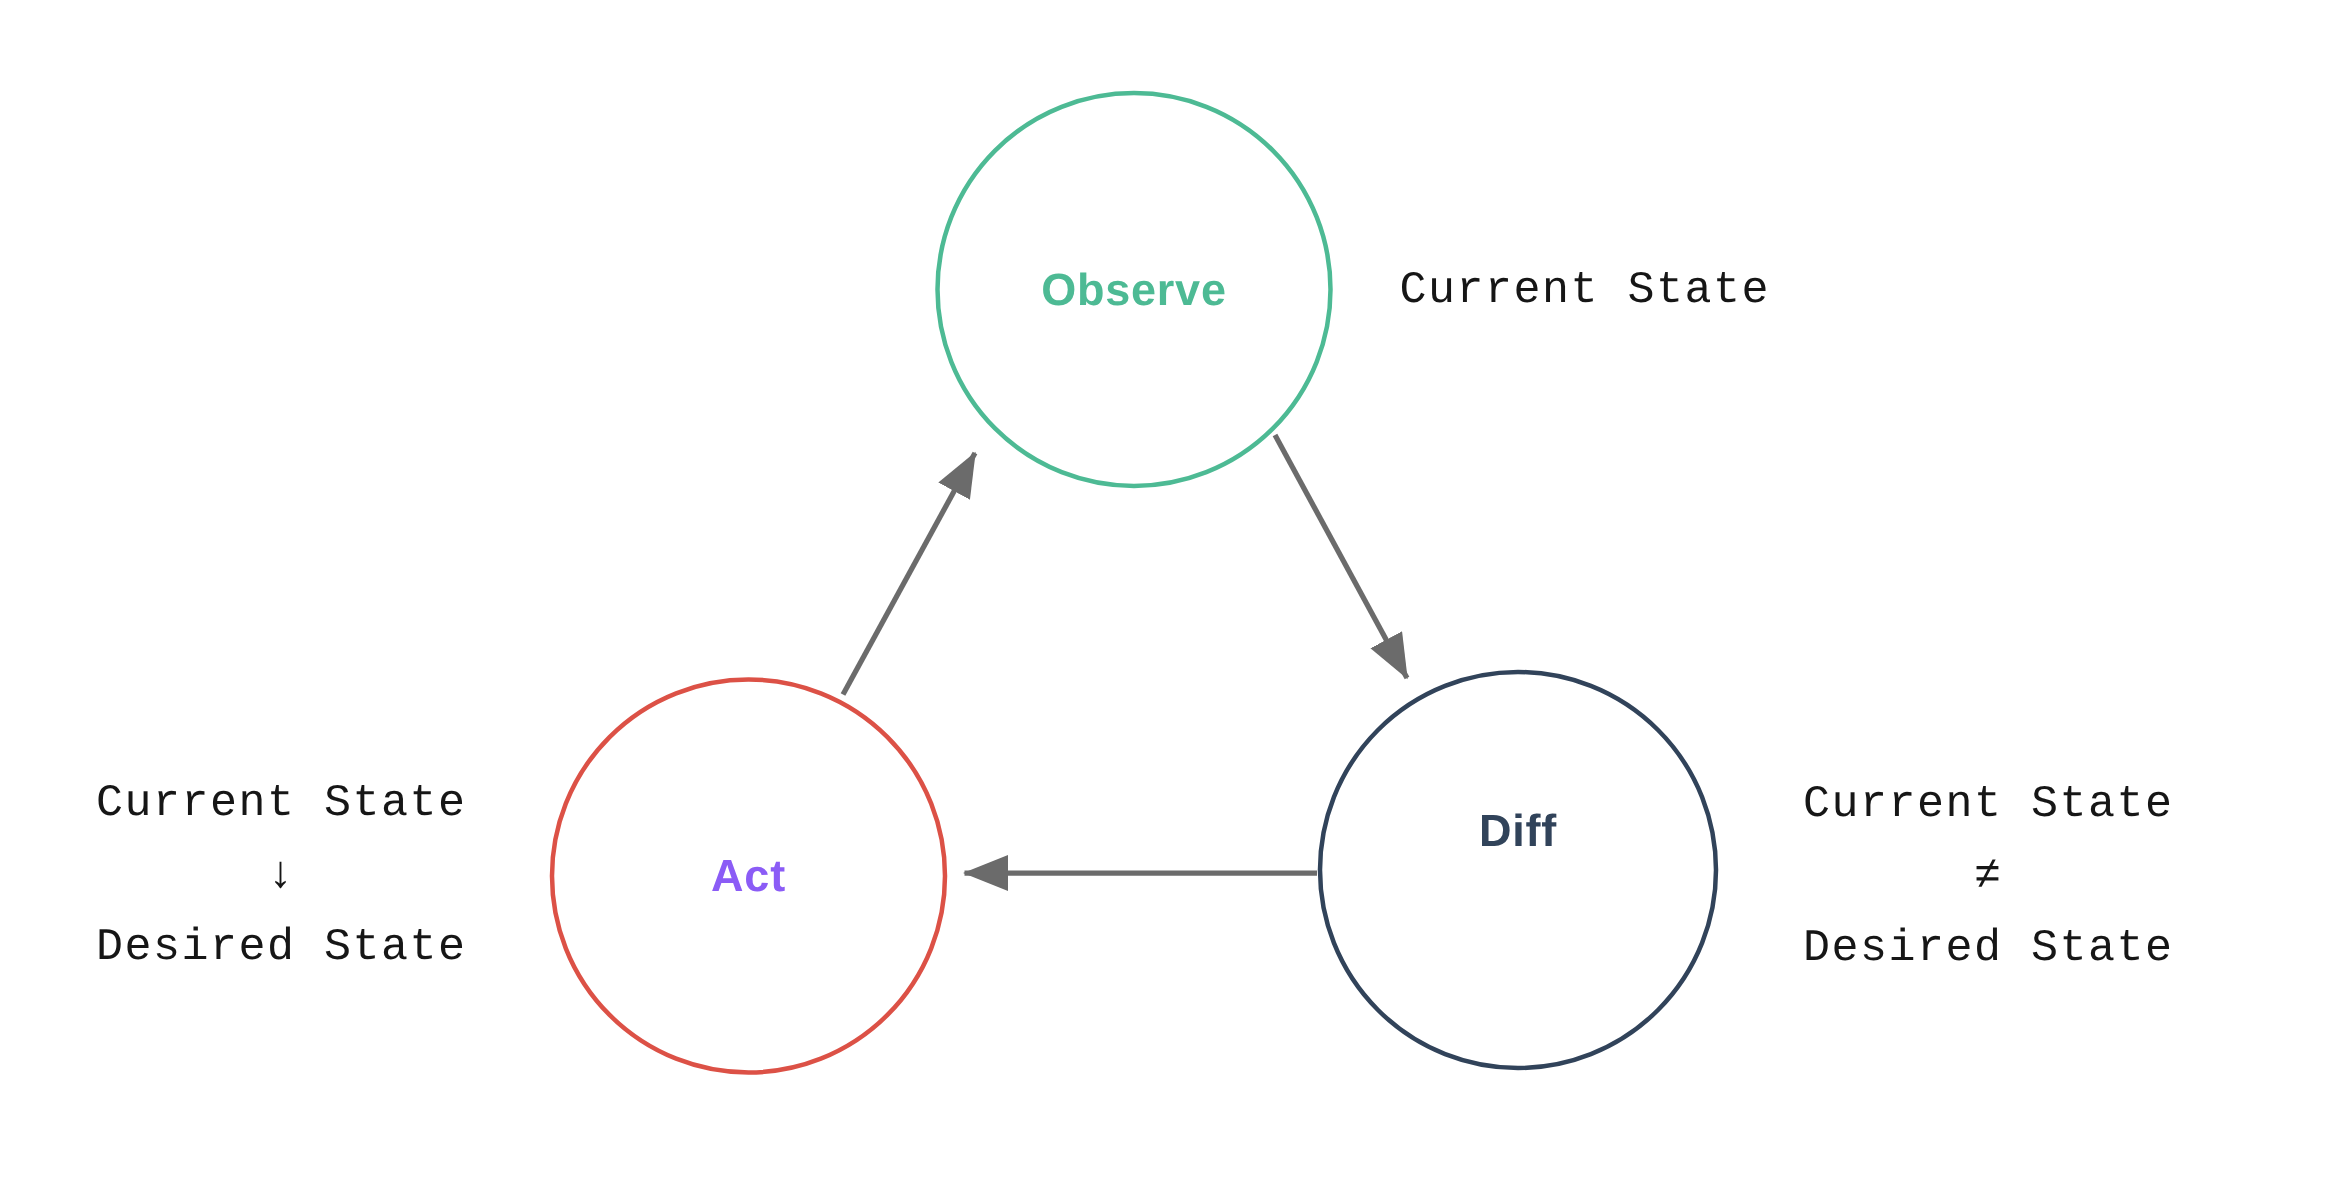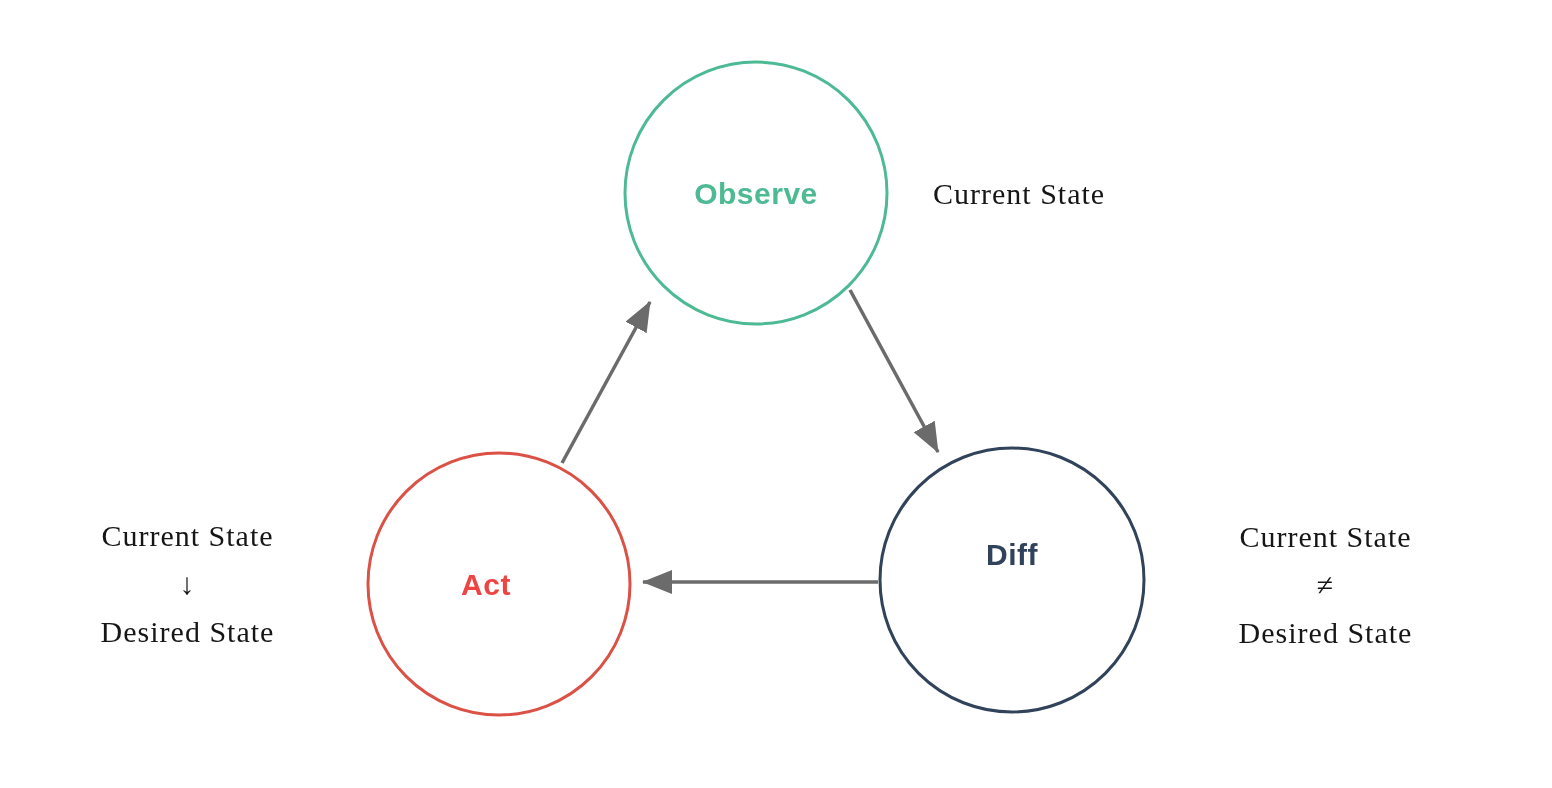--- a/index.html
+++ b/index.html
@@ -25,26 +25,26 @@
   .node-label {
     position: absolute;
     transform: translate(-50%, -50%);
     font-family: "Liberation Sans", sans-serif;
     font-weight: bold;
     font-size: 30px;
     letter-spacing: 0.5px;
     white-space: nowrap;
   }
   .node-label.observe { left: 756px; top: 194px; color: #4dba94; }
-  .node-label.act     { left: 486px; top: 585px; color: #ef4444; }
+  .node-label.act     { left: 499px; top: 585px; color: #8b5cf6; }
   .node-label.diff    { left: 1012px; top: 555px; color: #31435a; }
 
   .note {
     position: absolute;
-    font-family: Liberation Serif, serif;
+    font-family: Liberation Mono, monospace;
     font-size: 30px;
     letter-spacing: 1px;
     color: #161616;
     line-height: 48px;
     white-space: nowrap;
   }
   .note-observe {
     left: 933px;
     top: 194px;
     transform: translateY(-50%);

